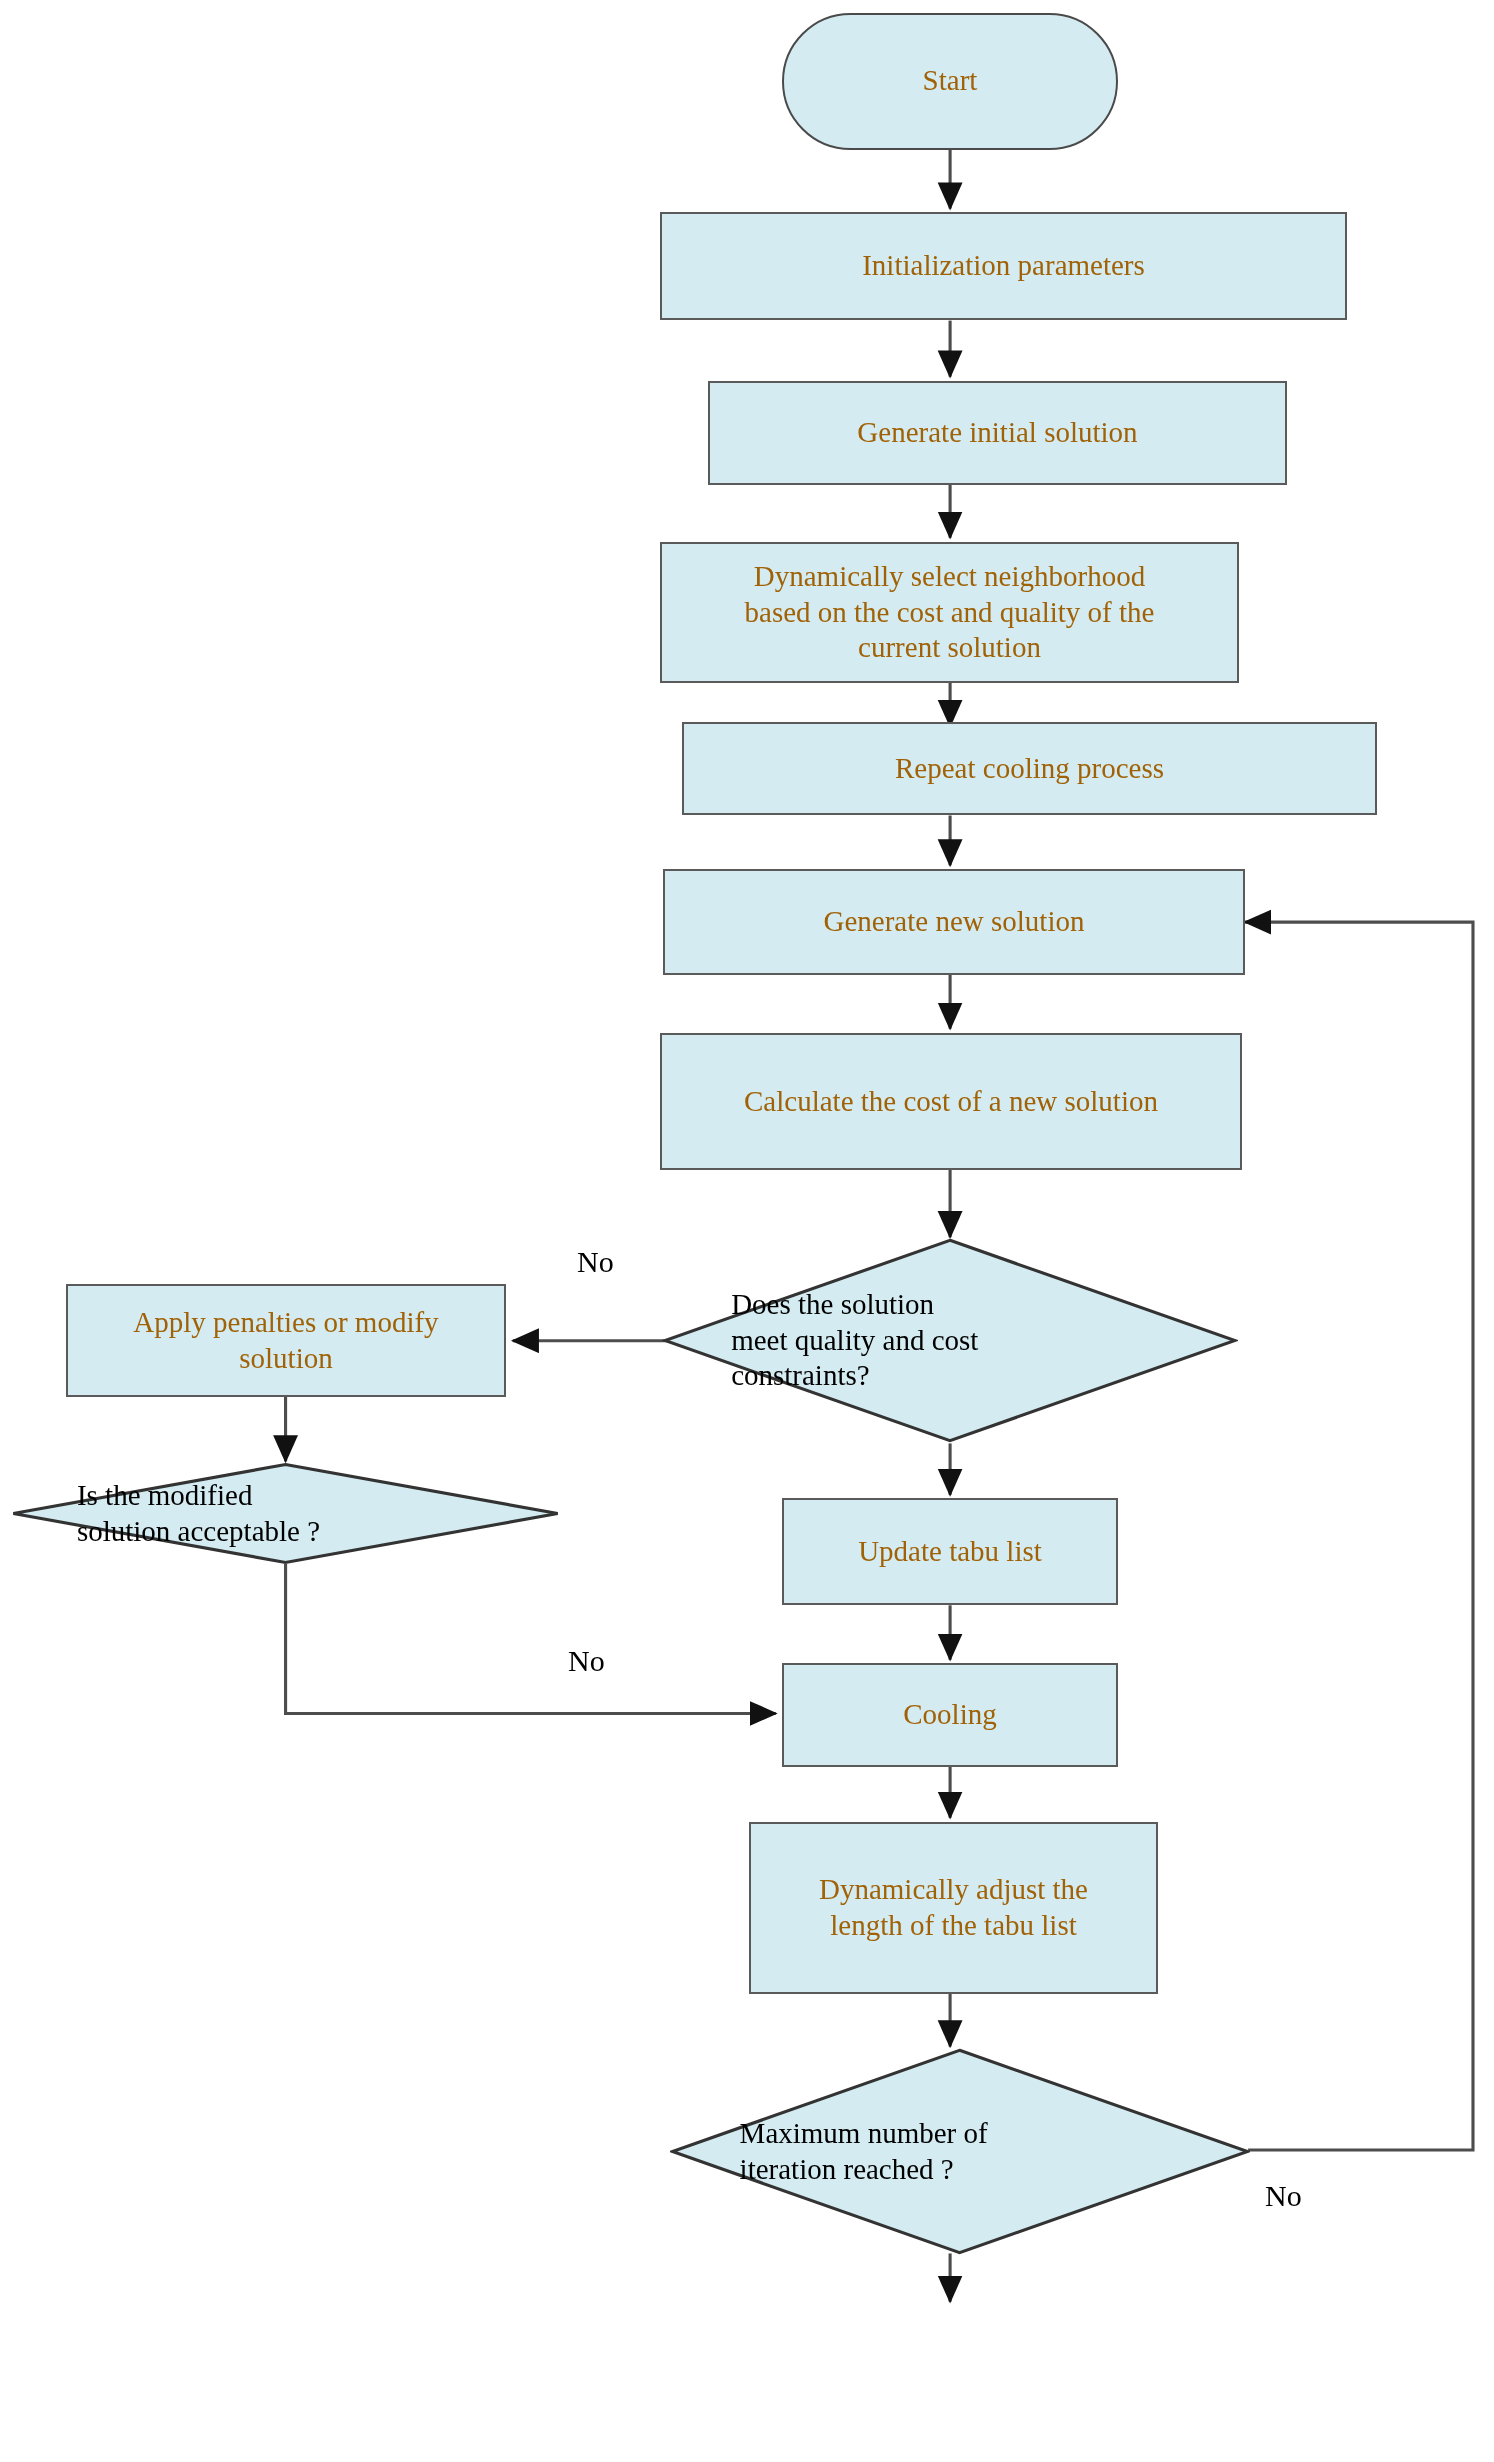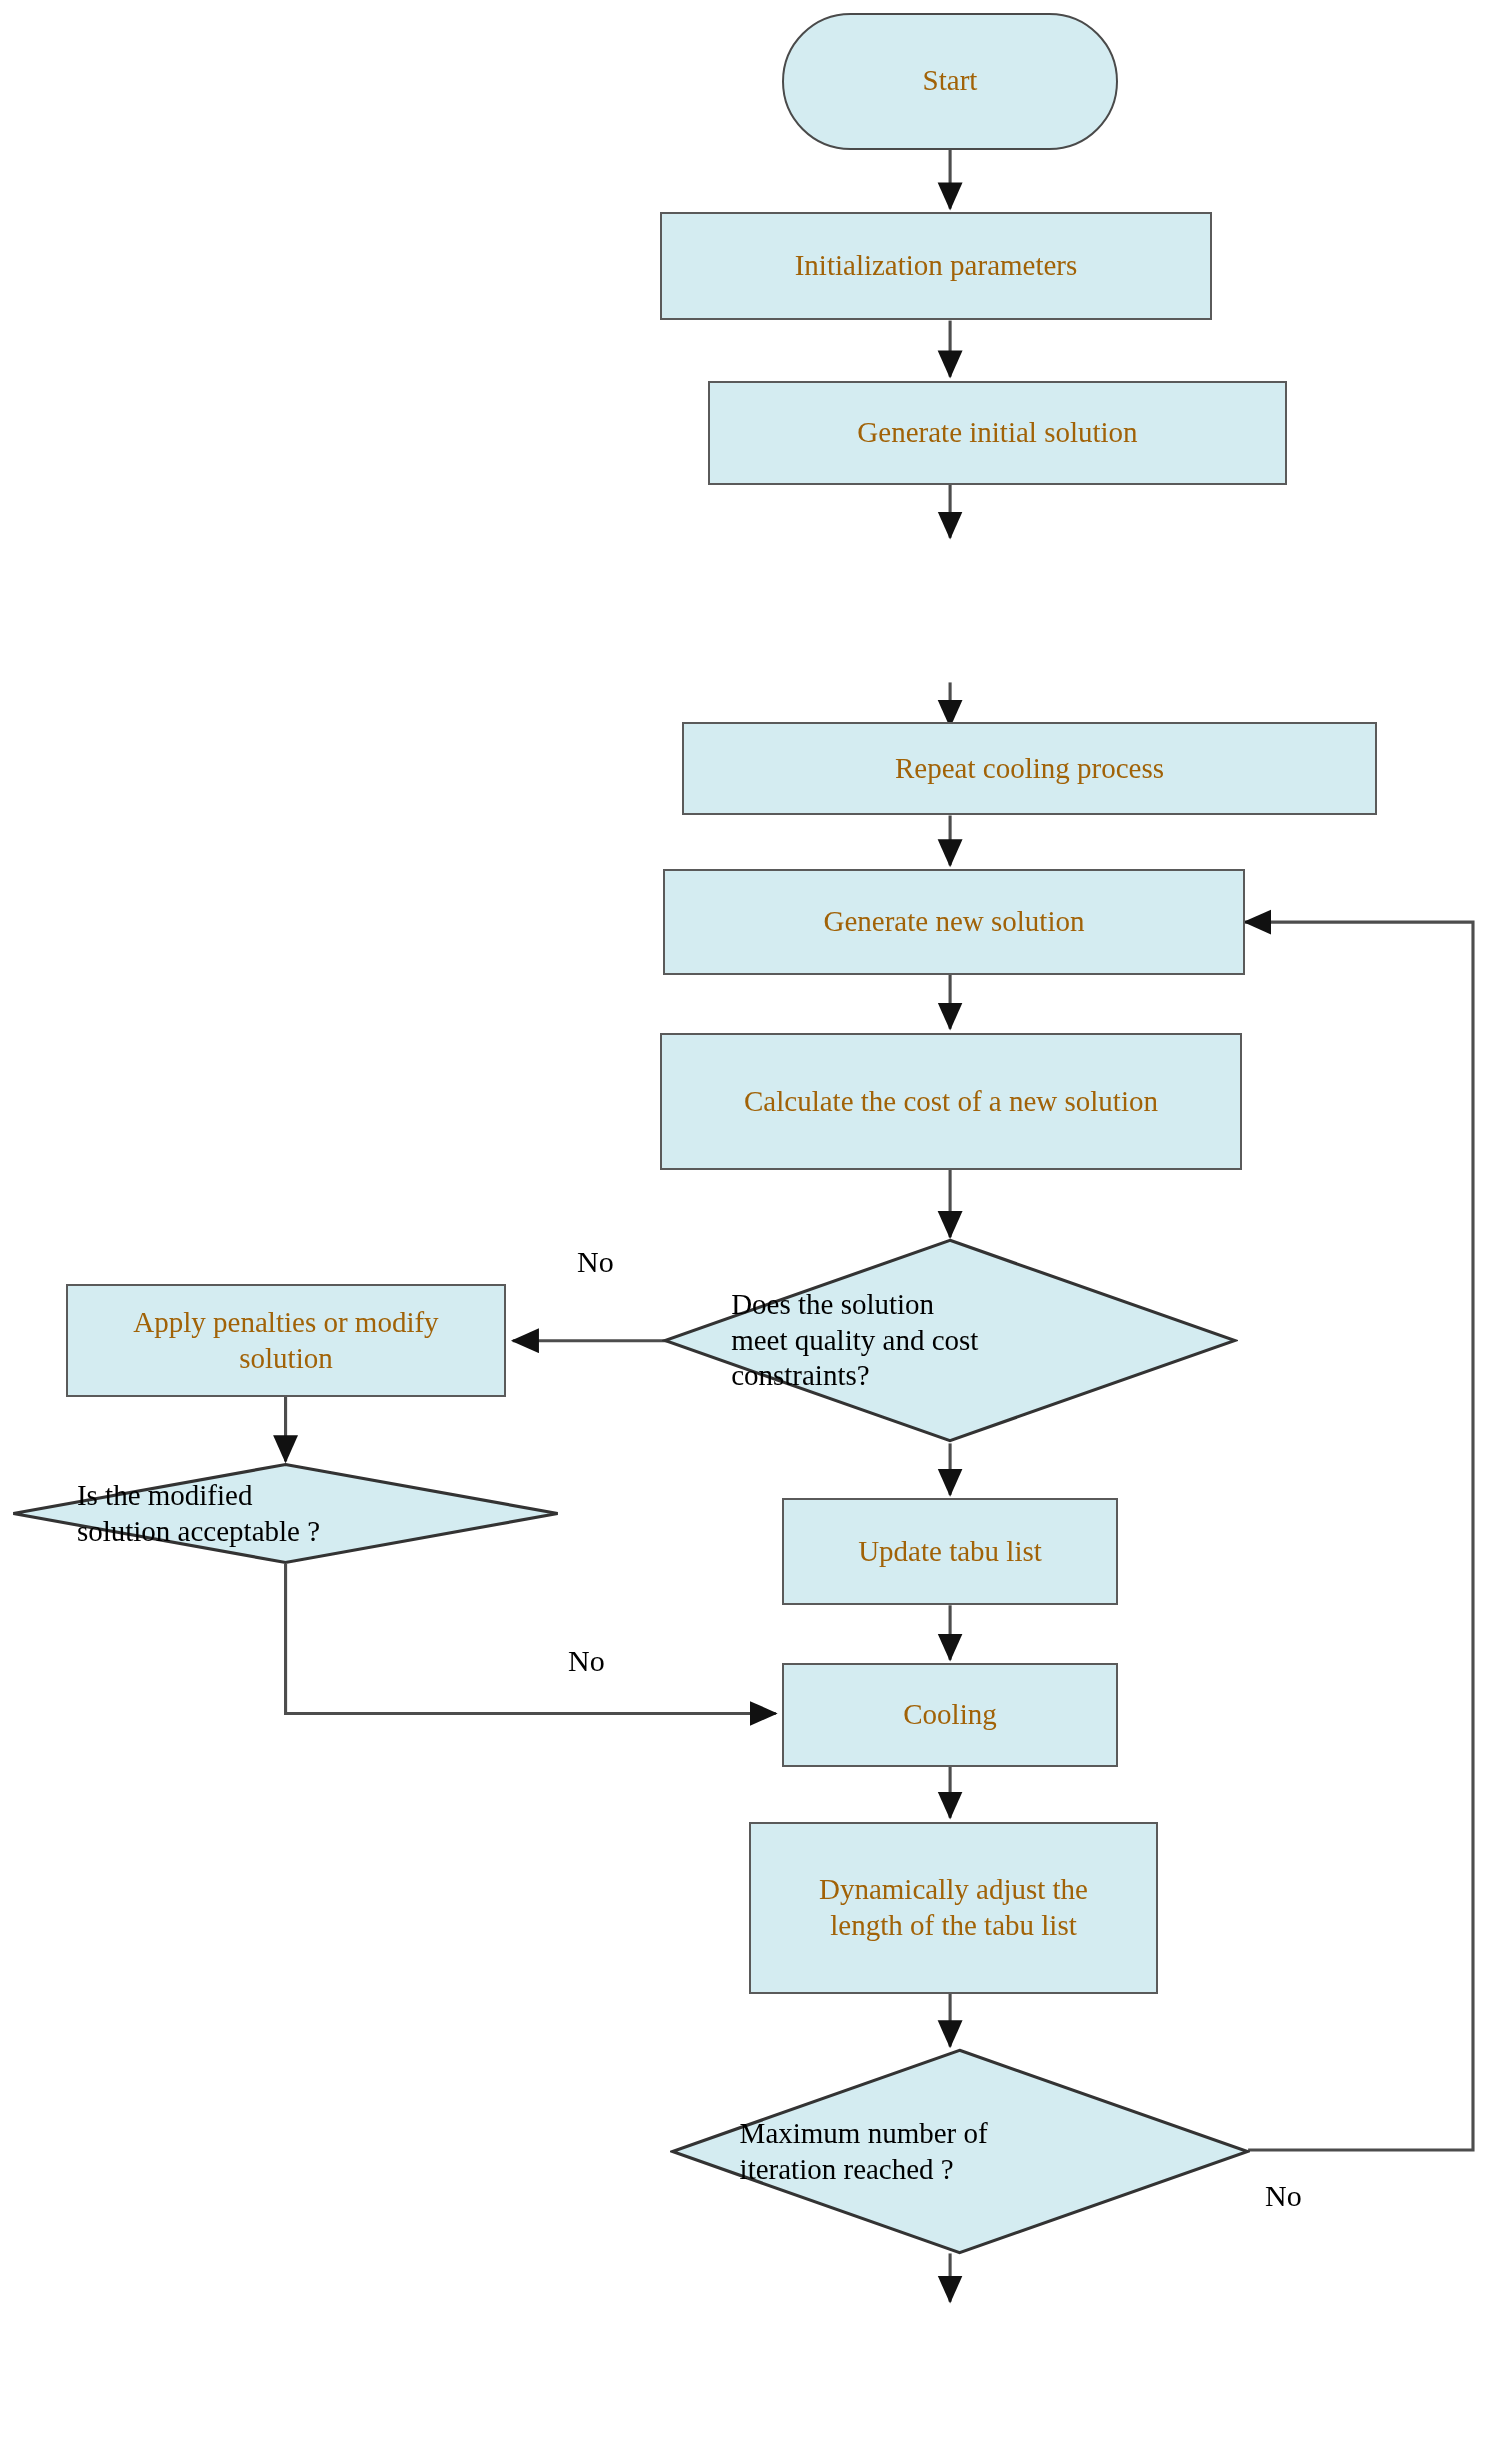--- a/index.html
+++ b/index.html
@@ -133,28 +133,33 @@
       <path d="M367,2010 L367,2202 L997,2202"></path>
 
       <path d="M1604,2763 L1893,2763 L1893,1185 L1600,1185"></path>
     </g>
   </svg>
 
   <div class="node term" style="left:782px; top:12.5px; width:336px; height:137px;">
     <span class="txt">Start</span>
   </div>
 
-  <div class="node proc" style="left:660px; top:212px; width:552px; height:108px;">
+  <div class="node proc" style="left:660px; top:212px; width:687px; height:108px;">
     <span class="txt">Initialization parameters</span>
   </div>
 
   <div class="node proc" style="left:660px; top:381px; width:579px; height:104px;margin-left:48px;">
     <span class="txt">Generate initial solution</span>
   </div>
 
+  <div class="node proc" style="left:660px; top:542px; width:579px; height:141px;">
+    <span class="txt">Dynamically select neighborhood
+based on the cost and quality of the
+current solution</span>
+  </div>
 
   <div class="node proc" style="left:682px; top:722px; width:695px; height:93px;">
     <span class="txt">Repeat cooling process</span>
   </div>
 
   <div class="node proc" style="left:663px; top:869px; width:582px; height:106px;">
     <span class="txt">Generate new solution</span>
   </div>
 
   <div class="node proc" style="left:660px; top:1033px; width:582px; height:137px;">

